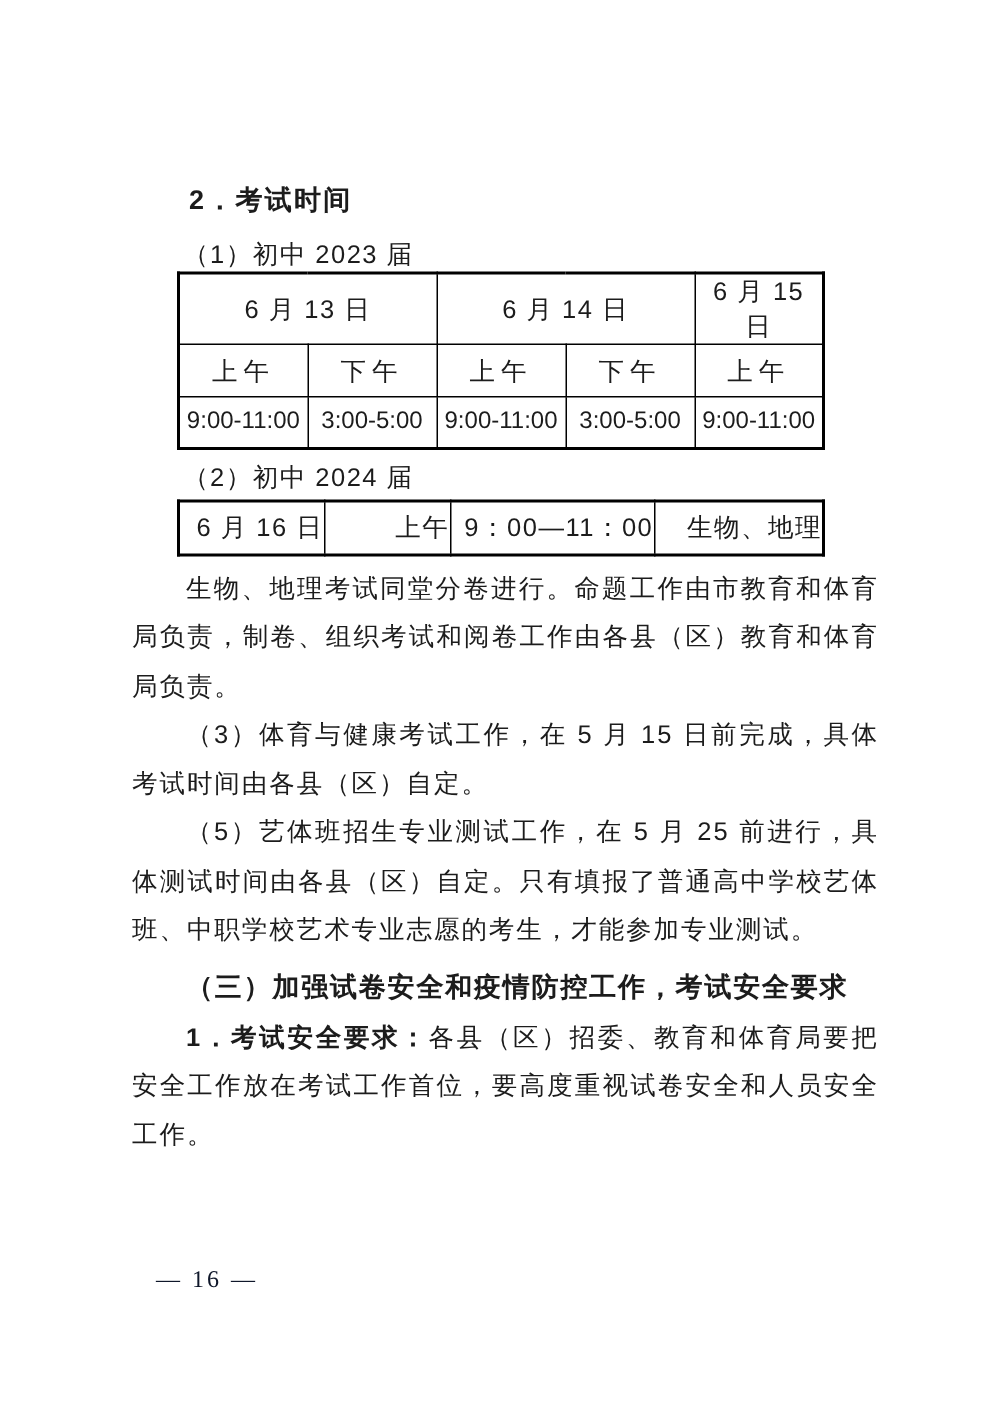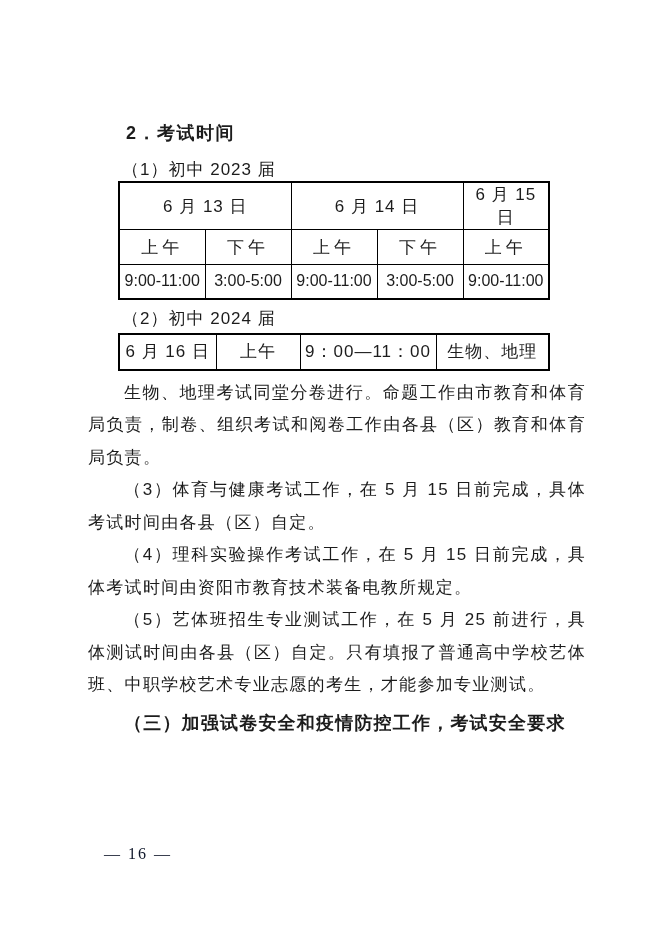--- a/index.html
+++ b/index.html
@@ -34,21 +34,21 @@
   .row-date td { height:34px; letter-spacing:1px; }
   .row-session td { height:35px; letter-spacing:4px; }
   .row-time td {
     height:34px; font-size:16px; letter-spacing:0;
     font-family:"Liberation Sans",sans-serif;
   }
   .row-subject td {
     height:54px; letter-spacing:5px; white-space:pre-line; line-height:22px;
   }
   .sub-label-2 { margin-top:8px; }
-  .t2024 { margin-top:3px; }
+  .t2024 { margin-top:3px;text-align:right; }
   .t2024 td { height:36px; letter-spacing:1px; }
   .t2024 .time-cell { font-size:17px; }
   .body-para {
     font-size:17px; line-height:32.5px; letter-spacing:1.3px;
     text-indent:36px; text-align:justify;
   }
   .first-para { margin-top:6px; }
   .subsection-heading {
     font-size:18px; font-weight:700; letter-spacing:1.2px;
     line-height:24px; text-indent:36px; margin-top:9px;
@@ -119,23 +119,25 @@
         <td class="time-cell">9：00—11：00</td>
         <td>生物、地理</td>
       </tr>
     </tbody>
       </table>
 
     <p class="body-para first-para">生物、地理考试同堂分卷进行。命题工作由市教育和体育局负责，制卷、组织考试和阅卷工作由各县（区）教育和体育局负责。</p>
 
     <p class="body-para">（3）体育与健康考试工作，在 5 月 15 日前完成，具体考试时间由各县（区）自定。</p>
 
-    <p class="body-para">（4）理科实验操作考试工作，在 5 月 15 日前完成，具体考试时间由资阳市教育技术装备电教所规定。</p>
 
     <p class="body-para">（5）艺体班招生专业测试工作，在 5 月 25 前进行，具体测试时间由各县（区）自定。只有填报了普通高中学校艺体班、中职学校艺术专业志愿的考生，才能参加专业测试。</p>
 
     <div class="subsection-heading">（三）加强试卷安全和疫情防控工作，考试安全要求</div>
 
+    <p class="body-para security-para">
+      <span class="bold-lead">1．考试安全要求：</span><span>各县（区）招委、教育和体育局要把安全工作放在考试工作首位，要高度重视试卷安全和人员安全工作。</span>
+    </p>
 
   </div>
 
   <div class="page-number">— 16 —</div>
 </div>
 
 </body></html>

